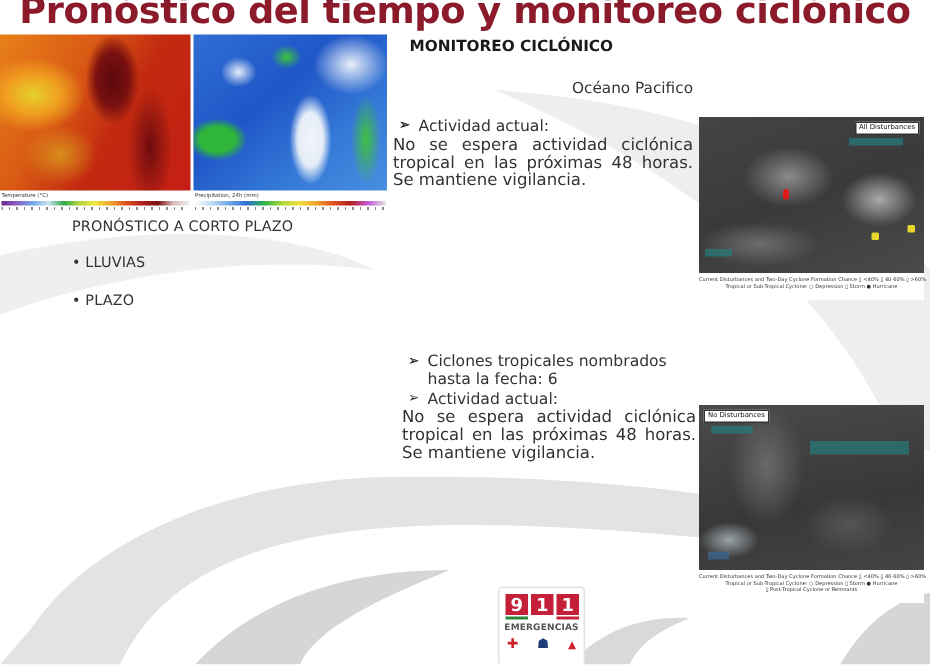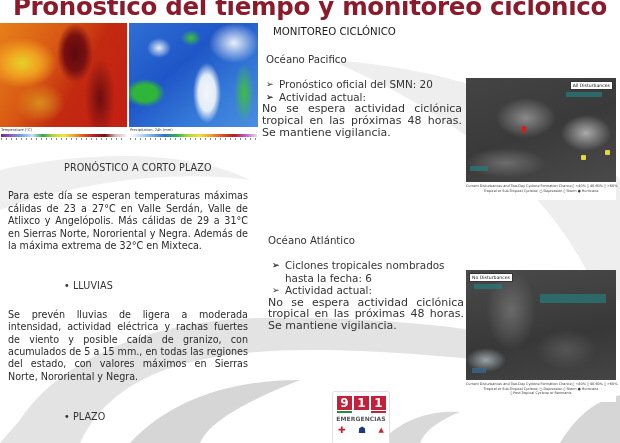--- a/index.html
+++ b/index.html
@@ -39,27 +39,27 @@
   .legend-strip .lbl { position:absolute; left:1px; top:0; font-size:3.6px; color:#333; white-space:nowrap; }
   .legend-strip .bar { position:absolute; left:1px; right:1px; top:6px; height:3px; }
   .legend-temp { left:0; width:127px; }
   .legend-temp .bar { background:linear-gradient(90deg,#6a2c8e,#8b5fc5,#6fa8e8,#c7e3f0,#2fa84b,#b6d63b,#f2e53a,#f0a12a,#e04e20,#b51d1d,#7a0f0f,#d7b8b8,#eee); }
   .legend-precip { left:129px; width:129px; }
   .legend-precip .bar { background:linear-gradient(90deg,#fff,#b7d6f2,#6ea5e6,#2f6fd4,#2bb34a,#a9d63a,#f2e03a,#f0a12a,#e04e20,#b51d1d,#c05ad8,#e0e0e0); }
   .legend-strip .ticks { position:absolute; left:1px; right:1px; top:10px; height:2px;
     background:repeating-linear-gradient(90deg,#888 0 1px,transparent 1px 5px); }
 
   .left-col { position:absolute; left:8px; top:146px; width:240px; z-index:2; font-size:9.6px; line-height:12.4px; }
-  .left-col .h { text-transform:none; margin:16px; color:#333; letter-spacing:0.1px;padding-left:40px; }
+  .left-col .h { text-transform:none; margin:0; color:#333; letter-spacing:0.1px;padding-left:40px; }
   .left-col p { margin:0; text-align:justify; }
   .sec-gap { height:12px; }
 
-  .right-head { position:absolute; left:273px; top:26px; z-index:2; font-weight:normal; font-size:10.2px; color:#1a1a1a; }
+  .right-head { position:absolute; left:273px; top:26px; z-index:2; font-weight:bold; font-size:10.2px; color:#1a1a1a; }
   .ocean { position:absolute; z-index:2; font-size:9.8px; line-height:12.4px; }
-  .ocean .oname { font-size:10.2px; margin:0 0 12px 0; color:#333; }
+  .ocean .oname { font-size:10.2px; margin:0 0 12px 0; color:#333;text-align:right; }
   .ocean ul { list-style:none; margin:0; padding:0; }
   .ocean li { position:relative; padding-left:17px; font-size:10.4px; line-height:12.4px; color:#333; }
   .ocean li .arrow { position:absolute; left:4px; top:0; font-size:9px; }
   .ocean p { margin:0; text-align:justify; font-size:11px; line-height:11.8px; color:#333; }
   .pacific { left:262px; top:54px; width:200px; }
   .pacific .oname { margin-left:4px; }
   .atlantic { left:268px; top:235px; width:196px; }
 
   .sat { position:absolute; z-index:2; background:#fff; }
   .sat .img { position:absolute; left:0; top:0; right:0; overflow:hidden; }
@@ -117,34 +117,32 @@
   <div class="ticks"></div>
 </div>
 <div class="legend-strip legend-precip">
   <span class="lbl">Precipitation, 24h (mm)</span>
   <div class="bar"></div>
   <div class="ticks"></div>
 </div>
 
 <div class="left-col">
   <div class="h">PRONÓSTICO A CORTO PLAZO</div>
-  <p>Para este día se esperan temperaturas máximas cálidas de 23 a 27°C en Valle Serdán, Valle de Atlixco y Angelópolis. Más cálidas de 29 a 31°C en Sierras Norte, Nororiental y Negra. Además de la máxima extrema de 32°C en Mixteca.</p>
   <div class="sec-gap"></div>
   <div class="h">• LLUVIAS</div>
-  <p>Se prevén lluvias de ligera a moderada intensidad, actividad eléctrica y rachas fuertes de viento y posible caída de granizo, con acumulados de 5 a 15 mm., en todas las regiones del estado, con valores máximos en Sierras Norte, Nororiental y Negra.</p>
   <div class="sec-gap"></div>
   <div class="h">• PLAZO</div>
 </div>
 
 <div class="right-head">MONITOREO CICLÓNICO</div>
 
 <div class="ocean pacific">
   <div class="oname">Océano Pacifico</div>
   <ul>
-    <li><span class="arrow">➢</span><span>Pronóstico oficial del SMN: 20</span></li>
+    <li><span class="arrow">➢</span></li>
     <li><span class="arrow">➢</span></li>
     <li><span class="arrow">➢</span><span>Actividad actual:</span></li>
   </ul>
   <p>No se espera actividad ciclónica tropical en las próximas 48 horas. Se mantiene vigilancia.</p>
 </div>
 
 <div class="sat sat-pac">
   <div class="img">
     <span class="teal" style="left:100px;top:14px;width:36px;"></span>
     <span class="teal" style="left:4px;top:88px;width:18px;"></span>
@@ -153,21 +151,20 @@
     <span class="storm-yel" style="left:139px;top:72px;"></span>
     <span class="tag">All Disturbances</span>
   </div>
   <div class="cap">
     <div>Current Disturbances and Two-Day Cyclone Formation Chance   ▯ &lt;40%  ▯ 40-60%  ▯ &gt;60%</div>
     <div>Tropical or Sub-Tropical Cyclone:  ○ Depression  ▯ Storm  ● Hurricane</div>
   </div>
 </div>
 
 <div class="ocean atlantic">
-  <div class="oname">Océano Atlántico</div>
   <ul>
     <li><span class="arrow">➢</span></li>
     <li><span class="arrow">➢</span><span>Ciclones  tropicales nombrados hasta la fecha: 6</span></li>
     <li><span class="arrow">➢</span><span>Actividad actual:</span></li>
   </ul>
   <p>No se espera actividad ciclónica tropical en las próximas 48 horas. Se mantiene vigilancia.</p>
 </div>
 
 <div class="sat sat-atl">
   <div class="img">

